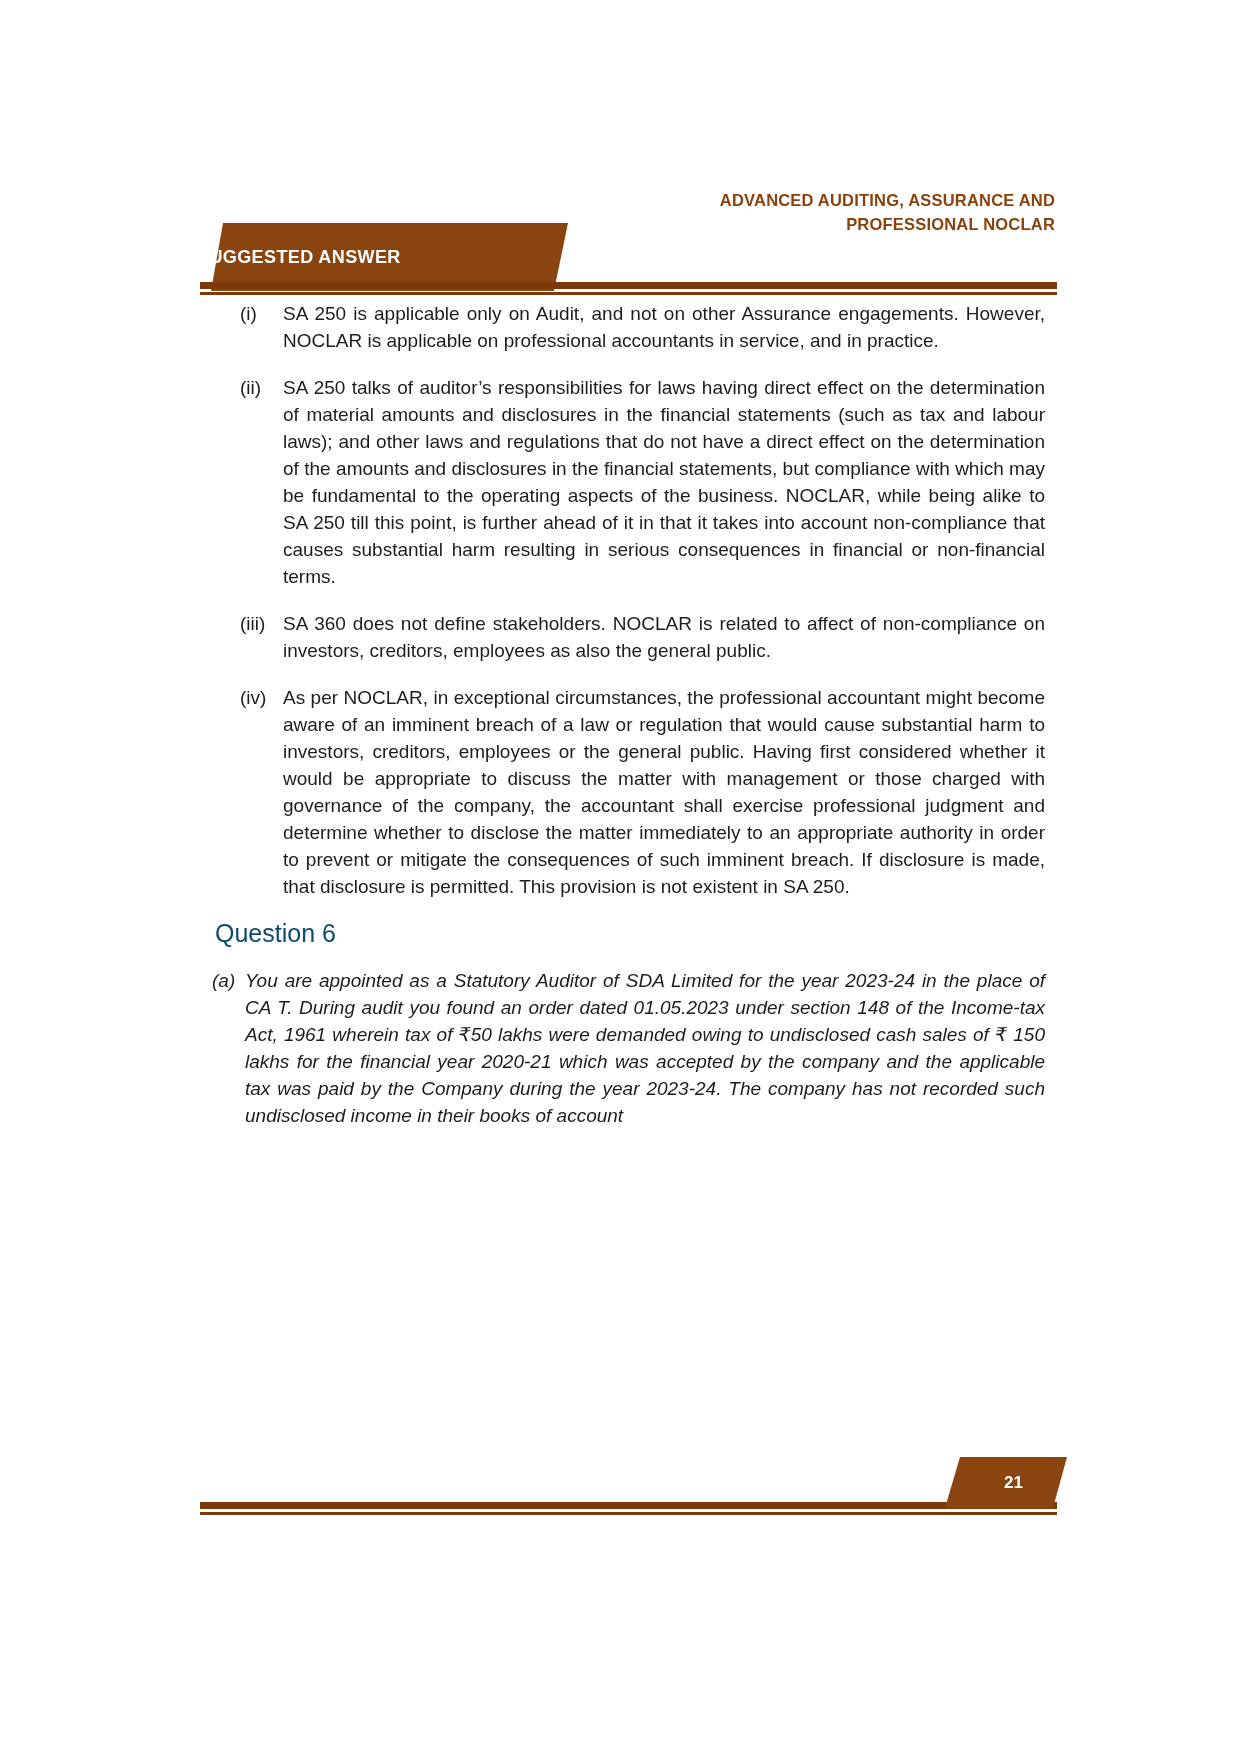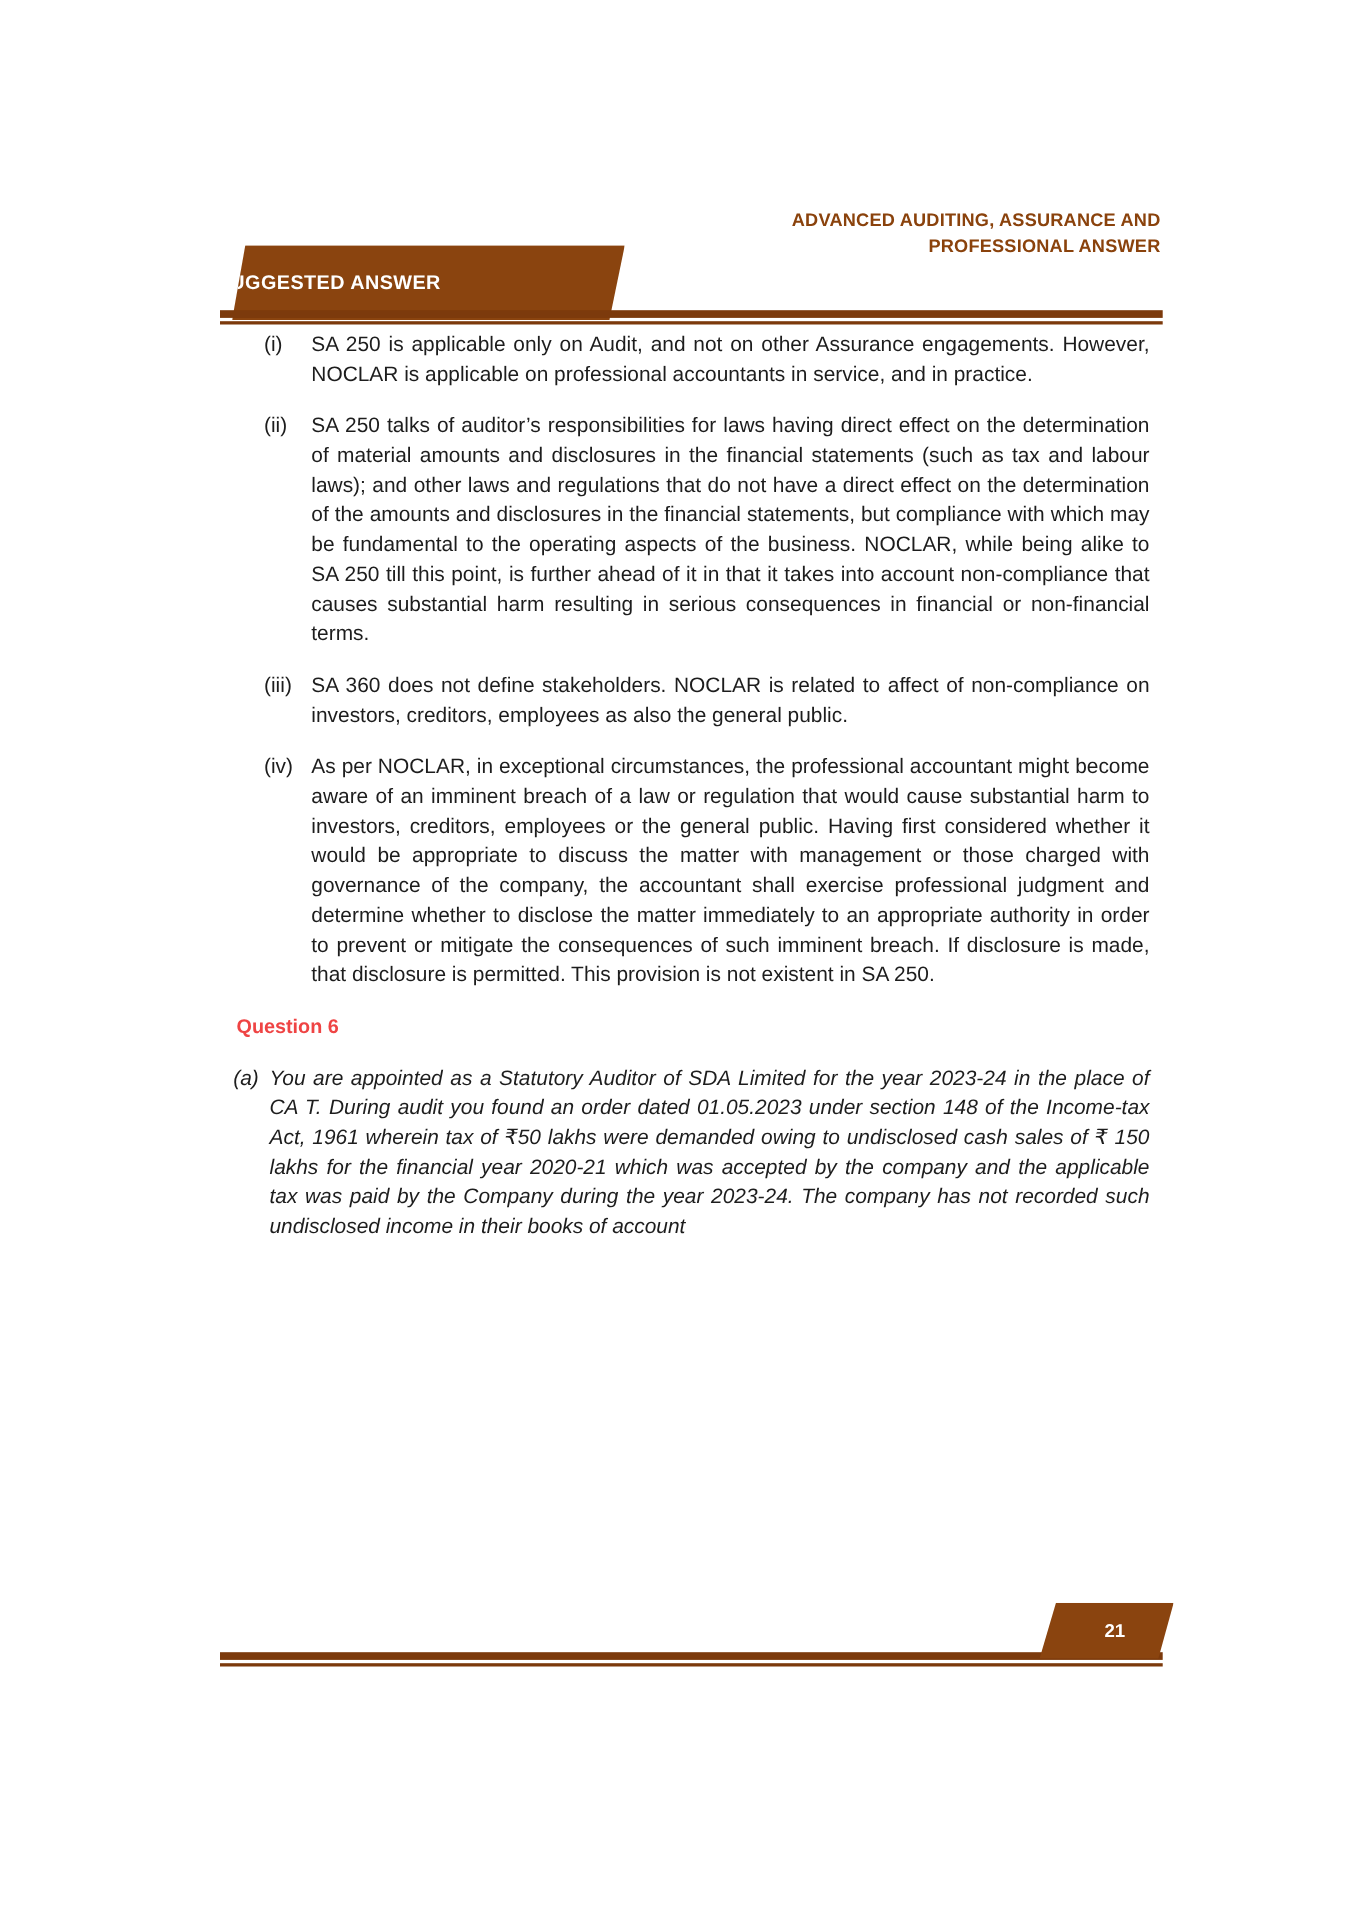--- a/index.html
+++ b/index.html
@@ -51,21 +51,21 @@
     position:relative;
     padding-left:78px;
     text-align:justify;
     margin-bottom:20px;
   }
   .answer-item .marker{
     position:absolute;left:35px;top:0;
   }
   .q-heading{
     margin:20px 0 20px 10px;
-    font-size:18px;font-weight:bold;color:#ef4444;
+    font-size:25px;font-weight:normal;color:#0c4a6e;
   }
   .part-item{
     position:relative;
     padding-left:40px;
     text-align:justify;
     font-style:italic;
     margin-bottom:0;
   }
   .part-item .marker{
     position:absolute;left:7px;top:0;font-style:italic;
@@ -90,21 +90,21 @@
 <body>
 
 <div class="page">
 
   <div class="banner">
     <span class="banner-label">SUGGESTED ANSWER</span>
   </div>
 
   <div class="page-title">
     <div>ADVANCED AUDITING, ASSURANCE AND</div>
-    <div>PROFESSIONAL ANSWER</div>
+    <div>PROFESSIONAL NOCLAR</div>
   </div>
 
   <div class="rule-thick hdr-thick"></div>
   <div class="rule-thin hdr-thin"></div>
 
   <div class="content">
 
     <div class="answer-item">
       <span class="marker">(i)</span>
       <span>SA 250 is applicable only on Audit, and not on other Assurance engagements. However, NOCLAR is applicable on professional accountants in service, and in practice.</span>

